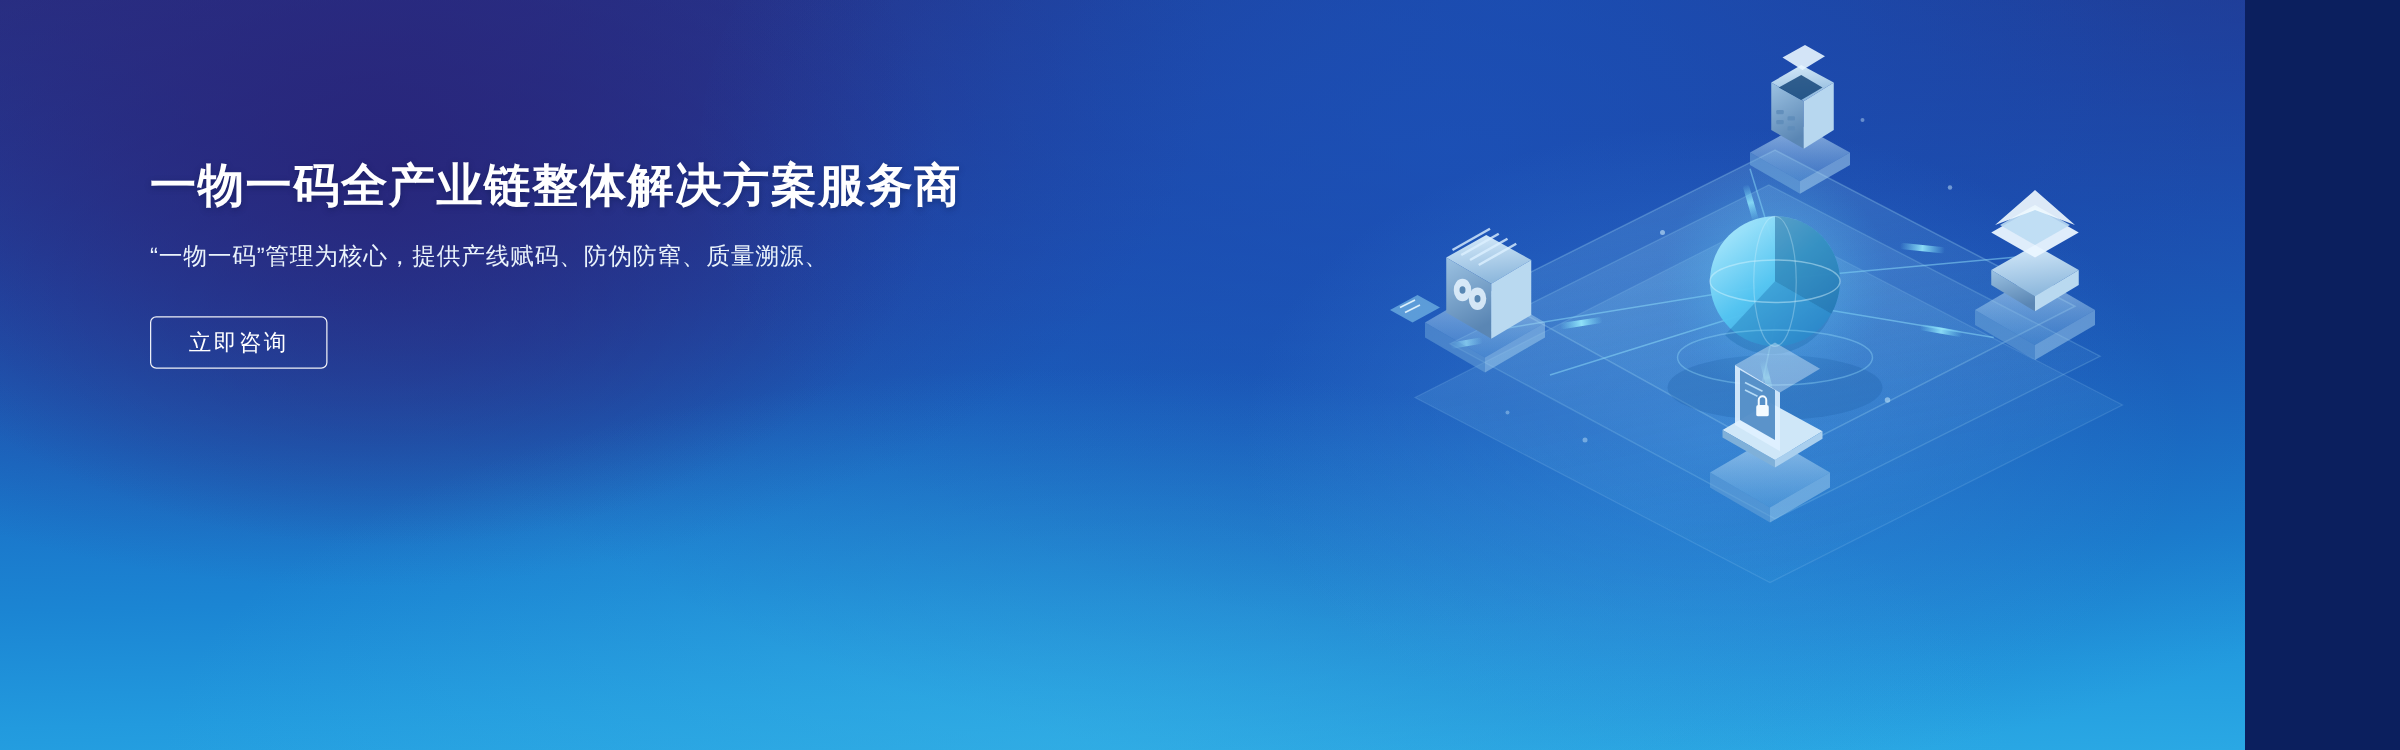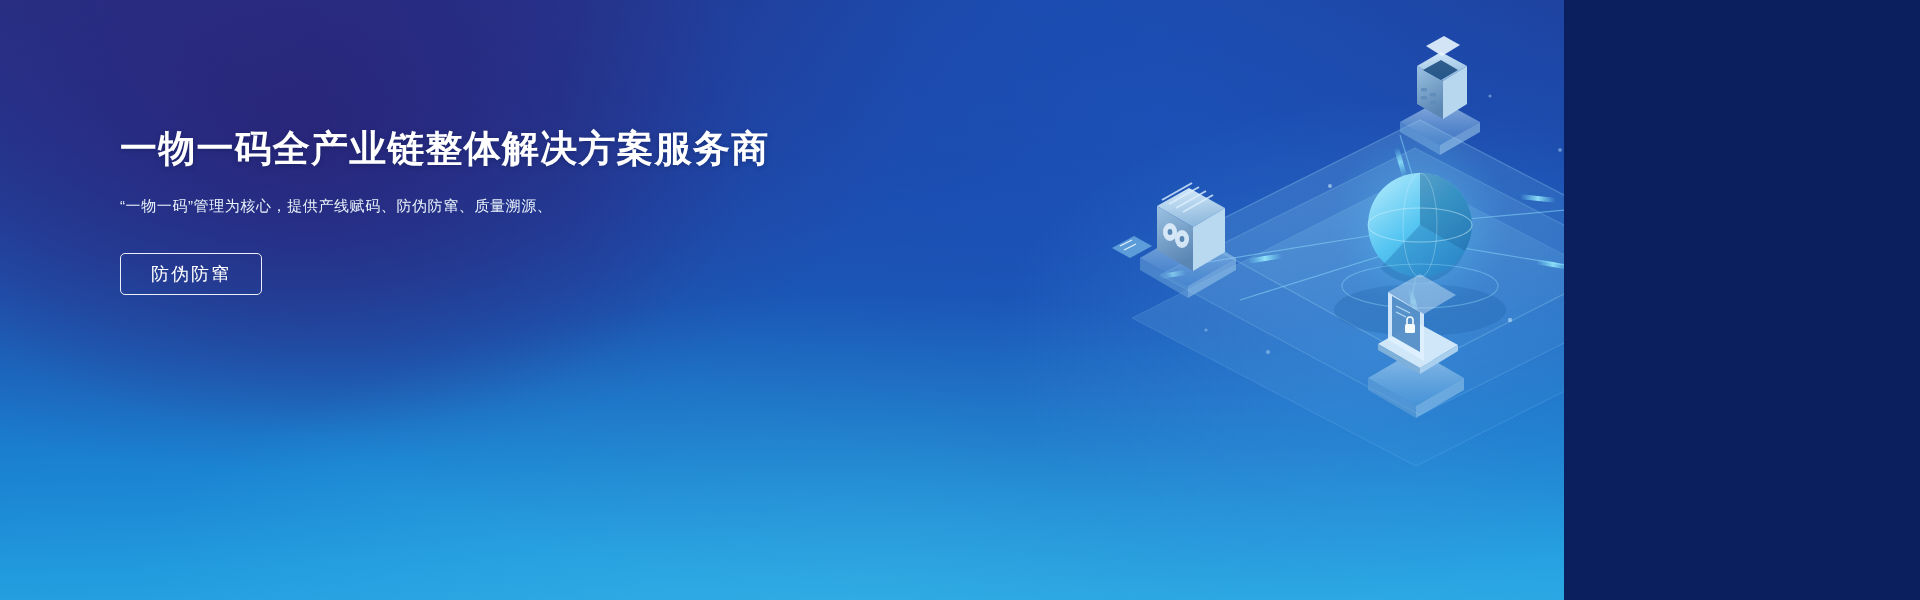--- a/index.html
+++ b/index.html
@@ -2,21 +2,21 @@
 <html><head>
 <meta charset="utf-8">
 <style>
   html, body {
     margin: 0;
     padding: 0;
     background: #0b1f5e;
   }
   #banner {
     position: relative;
-    width: 1564px;
+    width: 1796px;
     height: 600px;
     overflow: hidden;
     font-family: "Liberation Sans", sans-serif;
     
     background:
       radial-gradient(1100px 700px at 16% 6%, #2a2f86 0%, rgba(42,47,134,0) 62%),
       radial-gradient(1500px 900px at 68% 0%, #1b46a8 0%, rgba(27,70,168,0) 70%),
       linear-gradient(178deg,
         #26307f 0%,
         #20409b 18%,
@@ -62,21 +62,21 @@
     font-size: 37px;
     line-height: 46px;
     font-weight: bold;
     color: #ffffff;
     letter-spacing: 1.2px;
     text-shadow: 0 1px 5px rgba(6,20,60,.35);
     white-space: nowrap;
   }
   .sub {
     margin-top: 17px;
-    font-size: 15px;
+    font-size: 19px;
     line-height: 33px;
     color: #eaf3fb;
     letter-spacing: .6px;
     font-weight: normal;
   }
   .sub div { white-space: nowrap; }
 
   .cta {
     display: inline-block;
     margin-top: 31px;
@@ -303,16 +303,16 @@
     </svg>
   </div>
 
   <div class="copy">
     <h1 class="headline">一物一码全产业链整体解决方案服务商</h1>
 
     <div class="sub">
       <div>“一物一码”管理为核心，提供产线赋码、防伪防窜、质量溯源、</div>
     </div>
 
-    <button class="cta">防伪防窜</button>
+    <button class="cta">立即咨询</button>
   </div>
 
 </div>
 
 </body></html>

